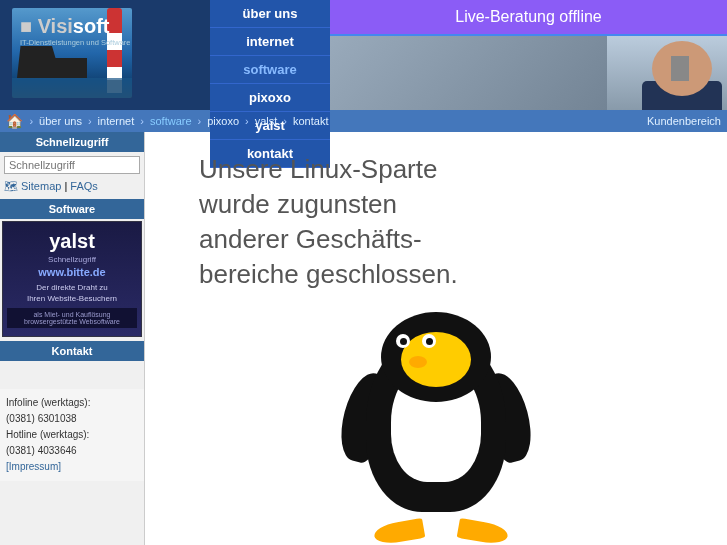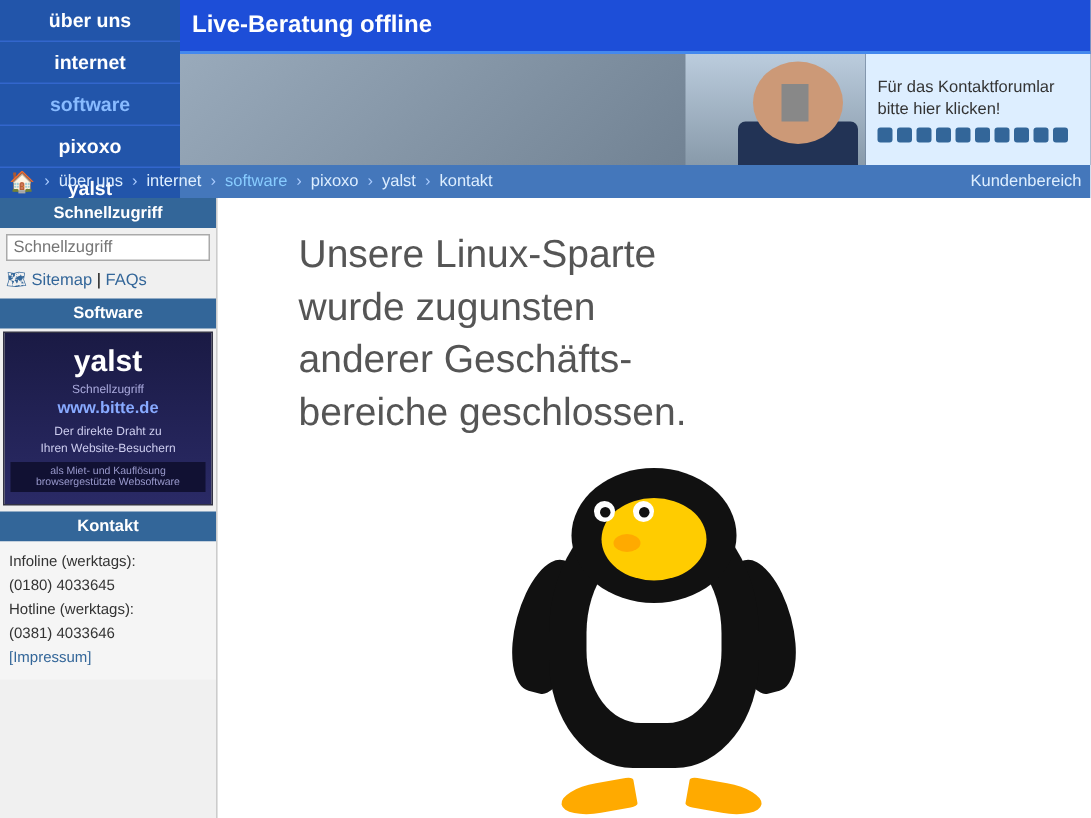--- a/index.html
+++ b/index.html
@@ -10,21 +10,21 @@
     #header-logo { width: 210px; min-width: 210px; background: #1a3a6b; display: flex; flex-direction: column; justify-content: center; padding: 8px 12px; overflow: hidden; position: relative; }
     #header-logo .logo-img { width: 190px; height: 95px; background: #1a3a6b; position: relative; }
     .logo-ship { position: absolute; left: 0; top: 0; width: 120px; height: 90px; background: linear-gradient(to bottom, #5a8fc0 0%, #3a6fa0 40%, #2a5080 100%); overflow: hidden; border-radius: 2px; }
     .logo-text-area { position: absolute; top: 5px; left: 5px; color: white; }
 
     #header-nav { display: flex; flex-direction: column; justify-content: space-around; background: #2255aa; width: 120px; min-width: 120px; }
     .nav-item { color: white; text-align: center; padding: 6px 0; font-size: 13px; font-weight: bold; cursor: pointer; background: #2255aa; border-bottom: 1px solid #3366cc; }
     .nav-item.active { color: #88bbff; }
 
     #header-right { flex: 1; background: #1a3a6b; display: flex; flex-direction: column; }
-    .live-beratung { background: #1d4ed8; color: white; font-size: 16px; font-weight: bold; padding: 8px; border-bottom: 2px solid #4488ee; }
+    .live-beratung { background: #8b5cf6; color: white; text-align: center; font-size: 16px; font-weight: normal; padding: 8px; border-bottom: 2px solid #4488ee; }
     .live-beratung-content { display: flex; flex: 1; }
     .live-contact-img { background: linear-gradient(135deg, #aabbcc 0%, #8899bb 100%); flex: 1; display: flex; align-items: center; justify-content: center; position: relative; overflow: hidden; }
     .contact-text { background: #ddeeff; padding: 6px 8px; font-size: 11px; color: #333; width: 150px; display: flex; flex-direction: column; justify-content: center; }
     .contact-dots { margin-top: 6px; display: flex; gap: 3px; }
     .contact-dot { width: 10px; height: 10px; background: #336699; border-radius: 2px; }
 
     
     #breadcrumb { background: #4477bb; display: flex; align-items: center; padding: 3px 6px; gap: 6px; font-size: 11px; color: white; height: 22px; }
     .bc-home { color: white; font-size: 14px; }
     .bc-sep { color: #aaccff; }
@@ -47,21 +47,21 @@
     .yalst-desc { font-size: 8px; color: #ccccee; margin: 4px 0; line-height: 1.4; text-align: center; }
     .yalst-sub { font-size: 7px; color: #9999cc; background: #111133; padding: 3px; }
     .yalst-flag { width: 20px; height: 12px; display: inline-block; background: linear-gradient(to bottom, #ff0000 33%, #ffffff 33%, #ffffff 66%, #ff0000 66%); vertical-align: middle; }
     .yalst-com { font-size: 11px; font-weight: bold; color: #336699; }
 
     .sidebar-input-area { padding: 4px; }
     .sidebar-input { width: 100%; border: 1px solid #aaa; padding: 2px 4px; font-size: 11px; }
     .sidebar-links { padding: 2px 4px; font-size: 11px; }
     .sidebar-links a { color: #336699; text-decoration: none; cursor: pointer; }
 
-    .kontakt-section { background: #f5f5f5; padding: 6px 6px; font-size: 10px; color: #333; line-height: 1.6; }
+    .kontakt-section { background: #f5f5f5; padding: 6px 6px; font-size: 10px; color: #333; line-height: 1.6; margin-top: 28px; }
     .kontakt-title { background: #336699; color: white; font-size: 11px; font-weight: bold; text-align: center; padding: 4px 0; }
     .kontakt-link { color: #336699; cursor: pointer; text-decoration: none; }
 
     
     #content { flex: 1; padding: 20px 30px; display: flex; flex-direction: column; align-items: flex-start; }
     .main-message { font-size: 26px; color: #555; font-weight: normal; line-height: 1.35; margin-bottom: 20px; margin-left: 24px; }
     .tux-penguin { display: flex; justify-content: center; width: 100%; }
     .tux-container { width: 200px; height: 230px; position: relative; }
     
     .tux-body { position: absolute; left: 30px; top: 20px; width: 140px; height: 180px; background: #111; border-radius: 50% 50% 40% 40%; }
@@ -76,55 +76,59 @@
     .tux-left-arm { position: absolute; left: 8px; top: 60px; width: 40px; height: 90px; background: #111; border-radius: 50% 10% 30% 50%; transform: rotate(15deg); }
     .tux-right-arm { position: absolute; right: 8px; top: 60px; width: 40px; height: 90px; background: #111; border-radius: 10% 50% 50% 30%; transform: rotate(-15deg); }
     .tux-left-foot { position: absolute; left: 38px; bottom: 0px; width: 50px; height: 20px; background: #ffaa00; border-radius: 50% 10% 10% 50%; transform: rotate(-10deg); }
     .tux-right-foot { position: absolute; right: 28px; bottom: 0px; width: 50px; height: 20px; background: #ffaa00; border-radius: 10% 50% 50% 10%; transform: rotate(10deg); }
   </style>
 </head>
 <body>
 
 <div id="header">
 
+  <div id="header-logo">
+    <div class="logo-img">
+
+      <div class="logo-ship" style="background: linear-gradient(to bottom, #5599cc 0%, #2266aa 50%, #114477 80%, #334455 100%);">
+
+        <div style="position:absolute;right:10px;top:0;width:15px;height:85px;background:linear-gradient(to bottom,#cc3333,#cc3333 30%,#fff 30%,#fff 50%,#cc3333 50%,#cc3333 70%,#fff 70%,#fff 85%,#888 85%,#888 100%);border-radius:3px 3px 0 0;"></div>
+
+        <div style="position:absolute;bottom:0;left:0;right:0;height:20px;background:#1a5588;opacity:0.7;"></div>
+
+        <div style="position:absolute;bottom:12px;left:5px;width:70px;height:40px;background:#222;border-radius:2px 2px 0 5px;clip-path:polygon(0 80%, 5% 0, 50% 0, 55% 30%, 100% 30%, 100% 80%);"></div>
+      </div>
+
+      <div class="logo-text-area" style="top:8px;left:8px;">
+        <div style="font-size:20px;font-weight:bold;color:#ccc;line-height:1;">
+          ■ Visi<span style="color:white;">soft</span>
+        </div>
+        <div style="font-size:7.5px;color:#aaccdd;margin-top:2px;">IT-Dienstleistungen und Software</div>
+      </div>
+    </div>
+  </div>
 
   <div id="header-nav">
     <div class="nav-item">über uns</div>
     <div class="nav-item">internet</div>
     <div class="nav-item active">software</div>
     <div class="nav-item">pixoxo</div>
     <div class="nav-item">yalst</div>
     <div class="nav-item">kontakt</div>
   </div>
 
   <div id="header-right">
     <div class="live-beratung">Live-Beratung offline</div>
     <div class="live-beratung-content">
       <div class="live-contact-img" style="background:linear-gradient(135deg,#99aabb,#667788);position:relative;overflow:hidden;">
 
         <div style="position:absolute;right:0;top:0;bottom:0;width:120px;background:linear-gradient(to bottom,#bbccdd,#889aaa);"></div>
         <div style="position:absolute;right:15px;top:5px;width:60px;height:55px;background:#cc9977;border-radius:50%;z-index:2;"></div>
         <div style="position:absolute;right:5px;top:45px;width:80px;height:40px;background:#223355;border-radius:5px 5px 0 0;z-index:1;"></div>
         <div style="position:absolute;right:38px;top:20px;width:18px;height:25px;background:#888;z-index:3;"></div>
-      </div>
-      <div class="contact-text">
-        <div style="font-size:11px;color:#333;line-height:1.4;">Für das Kontaktforumlar</div>
-        <div style="font-size:11px;color:#333;">bitte hier klicken!</div>
-        <div class="contact-dots">
-          <div class="contact-dot"></div>
-          <div class="contact-dot"></div>
-          <div class="contact-dot"></div>
-          <div class="contact-dot"></div>
-          <div class="contact-dot"></div>
-          <div class="contact-dot"></div>
-          <div class="contact-dot"></div>
-          <div class="contact-dot"></div>
-          <div class="contact-dot"></div>
-          <div class="contact-dot"></div>
-        </div>
       </div>
     </div>
   </div>
 </div>
 
 <div id="breadcrumb">
   <span class="bc-home">🏠</span>
   <span class="bc-sep">›</span>
   <span class="bc-item">über uns</span>
   <span class="bc-sep">›</span>
@@ -167,21 +171,21 @@
         <div class="yalst-url">www.bitte.de</div>
         <div class="yalst-desc">Der direkte Draht zu<br>Ihren Website-Besuchern</div>
         <div class="yalst-sub">als Miet- und Kauflösung<br>browsergestützte Websoftware</div>
       </div>
     </div>
 
     <div class="sidebar-section">
       <div class="kontakt-title">Kontakt</div>
       <div class="kontakt-section">
         <div>Infoline (werktags):</div>
-        <div>(0180) 4033645</div>
+        <div>(0381) 6301038</div>
         <div>Hotline (werktags):</div>
         <div>(0381) 4033646</div>
         <div>
           <a class="kontakt-link">[Impressum]</a>
         </div>
       </div>
     </div>
 
   </div>
 

